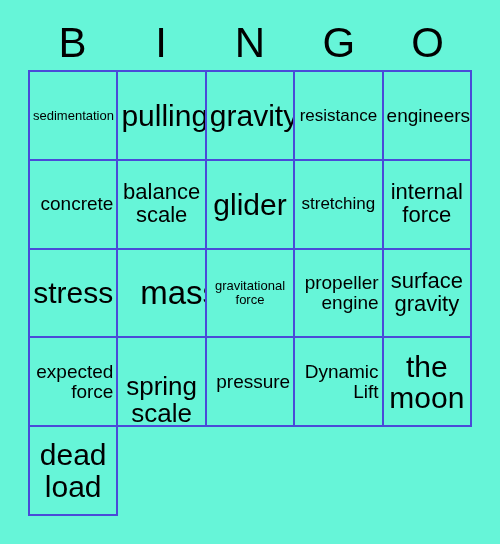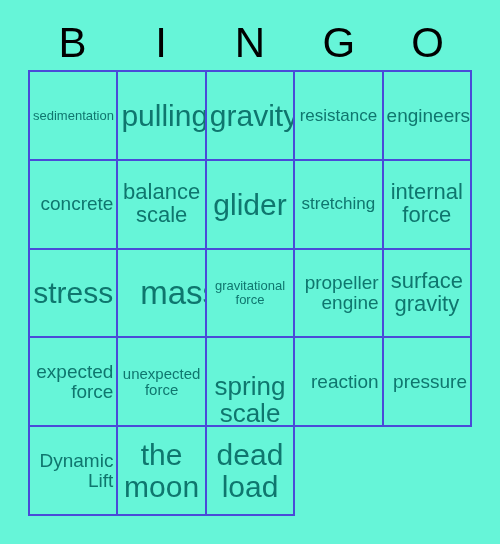--- a/index.html
+++ b/index.html
@@ -59,21 +59,21 @@
   }
   .bingo-cell {
     border-right: 2px solid #4a4ad8;
     border-bottom: 2px solid #4a4ad8;
     box-sizing: border-box;
     display: flex;
     align-items: center;
     justify-content: center;
     text-align: center;
     padding: 2px 3px;
-    color: #0f766e;
+    color: #000000;
     font-family: "Liberation Sans", sans-serif;
     line-height: 1.04;
     overflow: hidden;
     background: #66f5d8;
   }
   .bingo-cell > span {
     display: block;
     width: 100%;
   }
   
@@ -142,27 +142,21 @@
       <div class="bingo-cell">
         <span class="sz-ml">propeller engine</span>
       </div>
       <div class="bingo-cell">
         <span class="sz-l">surface gravity</span>
       </div>
       <div class="bingo-cell">
         <span class="sz-ml">expected force</span>
       </div>
       <div class="bingo-cell">
-        <span class="sz-s">unexpected force</span>
-      </div>
-      <div class="bingo-cell">
         <span class="sz-xl">spring scale</span>
-      </div>
-      <div class="bingo-cell">
-        <span class="sz-ml">reaction</span>
       </div>
       <div class="bingo-cell">
         <span class="sz-ml">pressure</span>
       </div>
       <div class="bingo-cell">
         <span class="sz-ml">Dynamic Lift</span>
       </div>
       <div class="bingo-cell">
         <span class="sz-xxl">the moon</span>
       </div>

